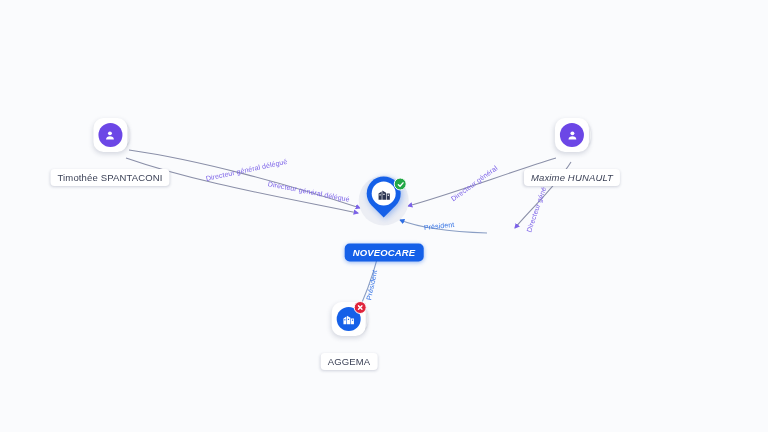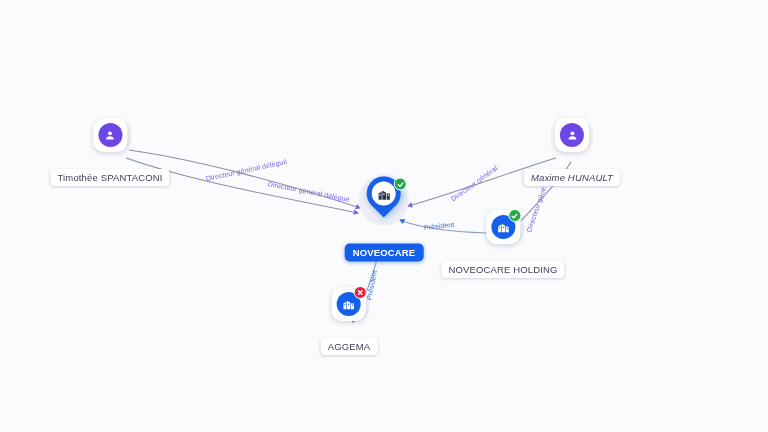--- a/index.html
+++ b/index.html
@@ -213,21 +213,21 @@
       <div class="avatar person">
         <svg width="13" height="13" viewBox="0 0 24 24" fill="#ffffff">
           <circle cx="12" cy="8" r="3.6"></circle>
           <path d="M4.8 19.5c0-3.8 3.3-6 7.2-6s7.2 2.2 7.2 6z"></path>
         </svg>
       </div>
     </div>
     <div class="node-label">Maxime HUNAULT</div>
   </div>
 
-  <div class="node" style="left:384px; top:219px;">
+  <div class="node" style="left:384px; top:219px;font-style:italic;">
     <div class="pin-wrap">
       <div class="pin-halo"></div>
       <div class="pin">
         <div class="pin-inner">
           <svg width="15" height="15" viewBox="0 0 24 24" fill="#2c3550">
             <path d="M3 21V11l5-3.2V21H3z"></path>
             <path d="M9 21V6.4l6 3.6V21H9z"></path>
             <path d="M16 21V11h5v10h-5z"></path>
             <rect x="4.4" y="12.4" width="2" height="2" fill="#ffffff"></rect>
             <rect x="10.6" y="11.6" width="2" height="2" fill="#ffffff"></rect>
@@ -237,59 +237,36 @@
       </div>
       <div class="badge ok" style="right:0px; top:1px;">
         <svg width="8" height="8" viewBox="0 0 24 24" fill="none" stroke="#ffffff" stroke-width="4.2" stroke-linecap="round" stroke-linejoin="round">
           <path d="M5 12.6 L10 17.4 L19 7"></path>
         </svg>
       </div>
     </div>
     <div class="node-label primary">NOVEOCARE</div>
   </div>
 
-  <div class="node" style="left:503px; top:244px;">
+
+  <div class="node" style="left:349px; top:336px;">
     <div class="stack">
       <div class="sheet s3"></div>
       <div class="sheet s2"></div>
       <div class="sheet s1"></div>
       <div class="avatar company">
         <svg width="14" height="14" viewBox="0 0 24 24" fill="#ffffff">
           <path d="M3 21V11l5-3.2V21H3z"></path>
           <path d="M9 21V6.4l6 3.6V21H9z"></path>
           <path d="M16 21V11h5v10h-5z"></path>
           <rect x="4.4" y="12.4" width="2" height="2" fill="#1560e8"></rect>
           <rect x="10.6" y="11.6" width="2" height="2" fill="#1560e8"></rect>
           <rect x="17.6" y="13" width="2" height="2" fill="#1560e8"></rect>
         </svg>
       </div>
-      <div class="badge ok" style="left:22px; top:-1px;">
-        <svg width="8" height="8" viewBox="0 0 24 24" fill="none" stroke="#ffffff" stroke-width="4.2" stroke-linecap="round" stroke-linejoin="round">
-          <path d="M5 12.6 L10 17.4 L19 7"></path>
-        </svg>
-      </div>
-    </div>
-    <div class="node-label">NOVEOCARE HOLDING</div>
-  </div>
-
-  <div class="node" style="left:349px; top:321px;">
-    <div class="stack">
-      <div class="sheet s3"></div>
-      <div class="sheet s2"></div>
-      <div class="sheet s1"></div>
-      <div class="avatar company">
-        <svg width="14" height="14" viewBox="0 0 24 24" fill="#ffffff">
-          <path d="M3 21V11l5-3.2V21H3z"></path>
-          <path d="M9 21V6.4l6 3.6V21H9z"></path>
-          <path d="M16 21V11h5v10h-5z"></path>
-          <rect x="4.4" y="12.4" width="2" height="2" fill="#1560e8"></rect>
-          <rect x="10.6" y="11.6" width="2" height="2" fill="#1560e8"></rect>
-          <rect x="17.6" y="13" width="2" height="2" fill="#1560e8"></rect>
-        </svg>
-      </div>
       <div class="badge bad" style="left:22px; top:-1px;">
         <svg width="7" height="7" viewBox="0 0 24 24" fill="none" stroke="#ffffff" stroke-width="4.6" stroke-linecap="round">
           <path d="M6 6 L18 18"></path>
           <path d="M18 6 L6 18"></path>
         </svg>
       </div>
     </div>
     <div class="node-label">AGGEMA</div>
   </div>
 

